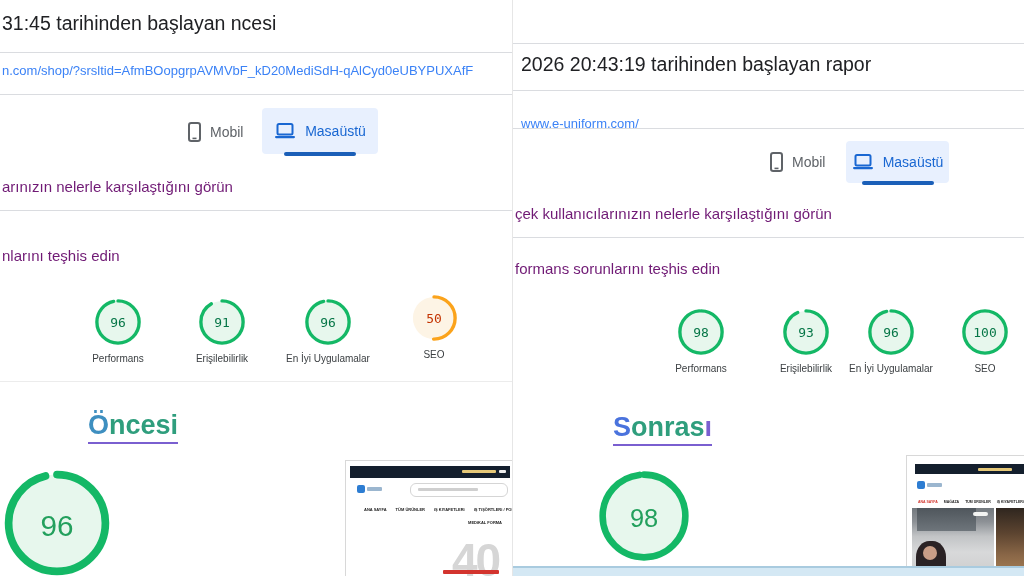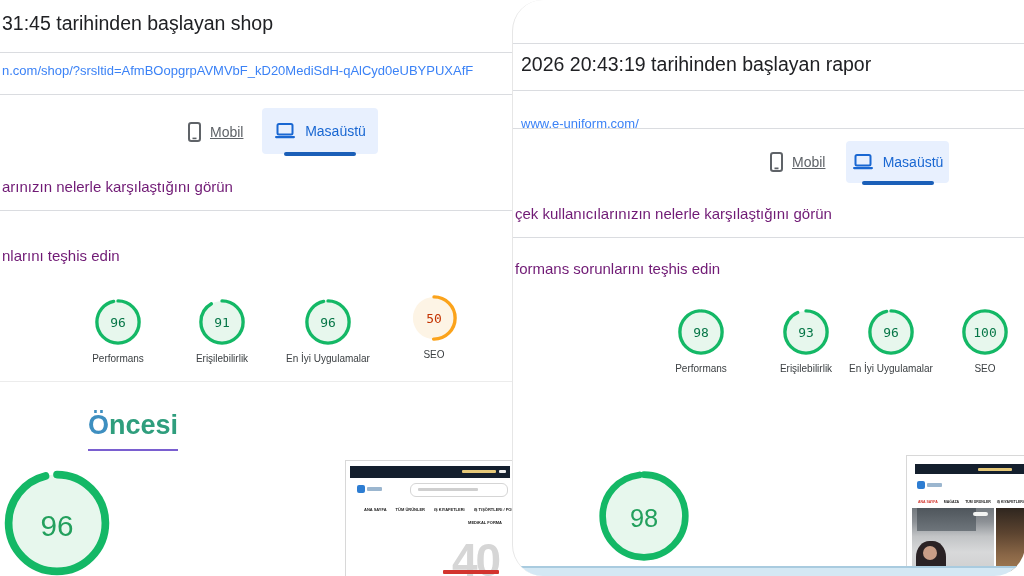--- a/index.html
+++ b/index.html
@@ -1,35 +1,35 @@
 <!DOCTYPE html>
 <html><head>
 <meta charset="utf-8">
 <style>
   html,body{margin:0;padding:0;background:#fff;}
   .canvas{position:relative;width:1024px;height:576px;overflow:hidden;background:#fff;
           font-family:"Liberation Sans",sans-serif;}
   .panel{position:absolute;top:0;width:512px;height:576px;overflow:hidden;background:#fff;}
   .panel.L{left:0;}
-  .panel.R{left:512px;border-left:1px solid #e6e6e6;border-radius:31px;}
+  .panel.R{left:512px;border-left:1px solid #e6e6e6;}
 
   .rule{position:absolute;left:0;right:0;height:1px;background:#dadce0;}
   .L .rule-a{top:52px}.L .rule-b{top:94px}.L .rule-c{top:210px}.L .rule-d{top:381px;background:#ececec}
   .R .rule-0{top:43px}.R .rule-a{top:90px}.R .rule-b{top:128px}.R .rule-c{top:237px}
 
   .rtitle{position:absolute;font-size:19.5px;color:#202124;white-space:nowrap;}
   .L .rtitle{left:2px;top:12px}
   .R .rtitle{left:8px;top:53px}
 
   .url{position:absolute;font-size:13px;color:#3b82f6;white-space:nowrap;}
   .L .url{left:2px;top:63px}
   .R .url{left:8px;top:116px}
 
   .tab{position:absolute;display:flex;align-items:center;gap:9px;font-size:14px;cursor:pointer;}
-  .tab-mobile{color:#5f6368;text-decoration:underline;}
+  .tab-mobile{color:#5f6368;}
   .L .tab-mobile{left:188px;top:122px}
   .R .tab-mobile{left:257px;top:152px}
   .tab-desktop{background:#e8f0fe;border-radius:4px;justify-content:center;color:#1967d2;font-weight:500;}
   .L .tab-desktop{left:262px;top:108px;width:116px;height:46px}
   .R .tab-desktop{left:333px;top:141px;width:103px;height:42px}
   .tab-underline{position:absolute;bottom:-2px;left:50%;transform:translateX(-50%);
                  width:72px;height:4px;border-radius:2px;background:#1b5fb8;}
   .tab svg{display:block;}
 
   .observe,.diagnose{position:absolute;font-size:15px;color:#701a75;white-space:nowrap;}
@@ -41,21 +41,21 @@
   .score-item{position:absolute;width:120px;text-align:center;}
   .L .score-0{left:58px;top:298px}.L .score-1{left:162px;top:298px}
   .L .score-2{left:268px;top:298px}.L .score-3{left:374px;top:294px}
   .R .score-0{left:128px;top:308px}.R .score-1{left:233px;top:308px}
   .R .score-2{left:318px;top:308px}.R .score-3{left:412px;top:308px}
   .gauge{width:48px;height:48px;margin:0 auto;}
   .gauge svg{width:100%;height:100%;display:block;}
   .score-label{margin-top:7px;font-size:10px;color:#3c4043;white-space:nowrap;}
 
   .heading{position:absolute;font-size:27px;line-height:1;display:inline-block;
-           border-bottom:2px solid #7a5fd0;padding-bottom:10px;cursor:pointer;}
+           border-bottom:2px solid #7a5fd0;padding-bottom:3px;cursor:pointer;}
   .L .heading{left:88px;top:390px}
   .R .heading{left:100px;top:392px}
 
   .big-gauge{position:absolute;}
   .big-gauge svg{width:100%;height:100%;display:block;}
   .L .big-gauge{left:2px;top:468px;width:110px;height:110px}
   .R .big-gauge{left:84px;top:469px;width:94px;height:94px}
 
   
   .thumb{position:absolute;background:#fff;border:1px solid #d8d8d8;overflow:hidden;z-index:2;}
@@ -93,21 +93,21 @@
 
   .bottom-strip{position:absolute;left:0;right:0;top:566px;height:10px;background:#d4e8f4;
                 border-top:2px solid #a9cbdf;z-index:6;}
 </style>
 </head>
 <body>
 
 <div class="canvas">
 
   <section class="panel L">
-    <div class="rtitle">31:45 tarihinden başlayan shop</div>
+    <div class="rtitle">31:45 tarihinden başlayan ncesi</div>
     <div class="rule rule-a"></div>
     <div class="url">n.com/shop/?srsltid=AfmBOopgrpAVMVbF_kD20MediSdH-qAlCyd0eUBYPUXAfF</div>
     <div class="rule rule-b"></div>
 
     <div class="tab tab-mobile">
       <span>
         <svg width="13" height="20" viewBox="0 0 13 20">
             <rect x="1" y="1" width="11" height="18" rx="2.2" fill="none" stroke="#5f6368" stroke-width="2"></rect>
             <line x1="4.5" y1="16.4" x2="8.5" y2="16.4" stroke="#5f6368" stroke-width="1.6"></line>
           </svg>
@@ -271,20 +271,21 @@
       <div class="gauge">
           <svg viewBox="0 0 100 100">
             <circle cx="50" cy="50" r="44" fill="#e7f7ed"></circle>
             <circle cx="50" cy="50" r="44" fill="none" stroke="#14b866" stroke-width="7" stroke-linecap="round" stroke-dasharray="276.46015351590177 276.46015351590177" transform="rotate(-90 50 50)"></circle>
             <text x="50" y="52" text-anchor="middle" dominant-baseline="central" fill="#067647" font-size="27" font-family="DejaVu Sans Mono, monospace">100</text>
           </svg>
         </div>
       <div class="score-label">SEO</div>
     </div>
 
+    <h2 class="heading"><span style="color: rgb(74, 115, 221);">S</span><span style="color: rgb(47, 158, 125);">onras</span><span style="color: rgb(122, 95, 208);">ı</span></h2>
 
     <div class="big-gauge">
         <svg viewBox="0 0 100 100">
           <circle cx="50" cy="50" r="44" fill="#e7f7ed"></circle>
           <circle cx="50" cy="50" r="44" fill="none" stroke="#14b866" stroke-width="7" stroke-linecap="round" stroke-dasharray="270.93095044558373 276.46015351590177" transform="rotate(-90 50 50)"></circle>
           <text x="50" y="52" text-anchor="middle" dominant-baseline="central" fill="#23a05d" font-size="27" font-family="Liberation Sans, sans-serif">98</text>
         </svg>
       </div>
 
     <div class="thumb">

